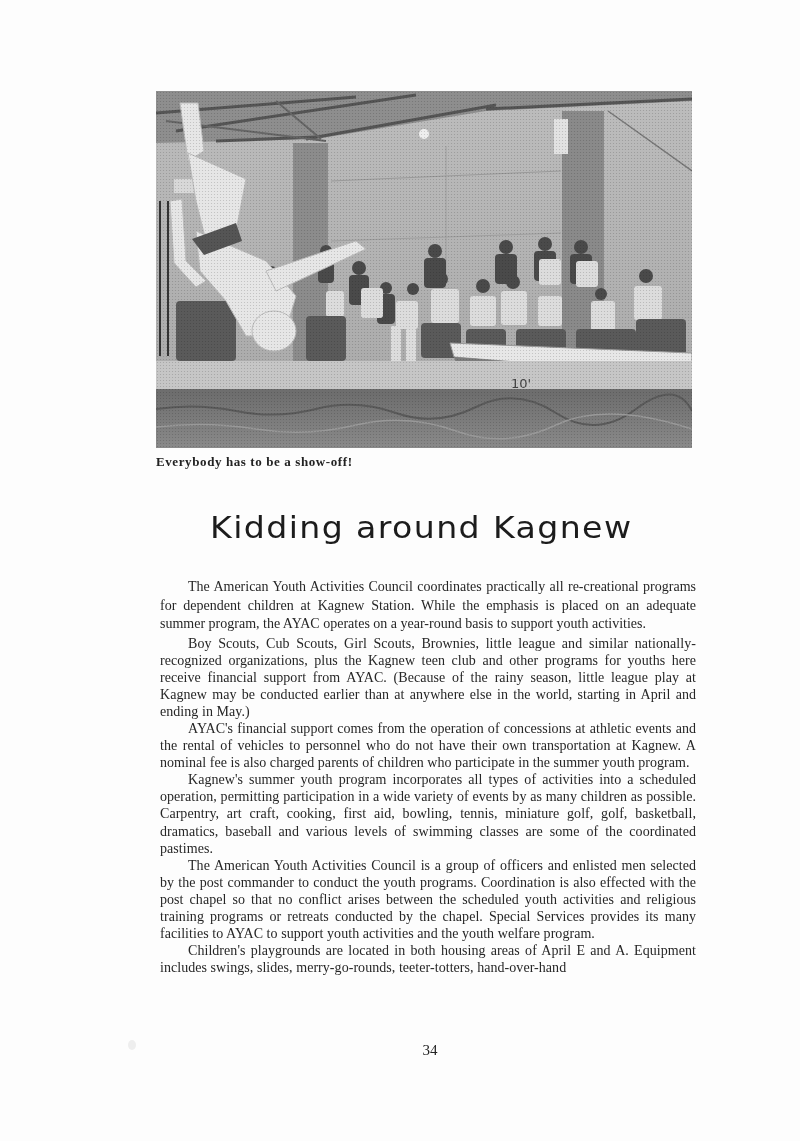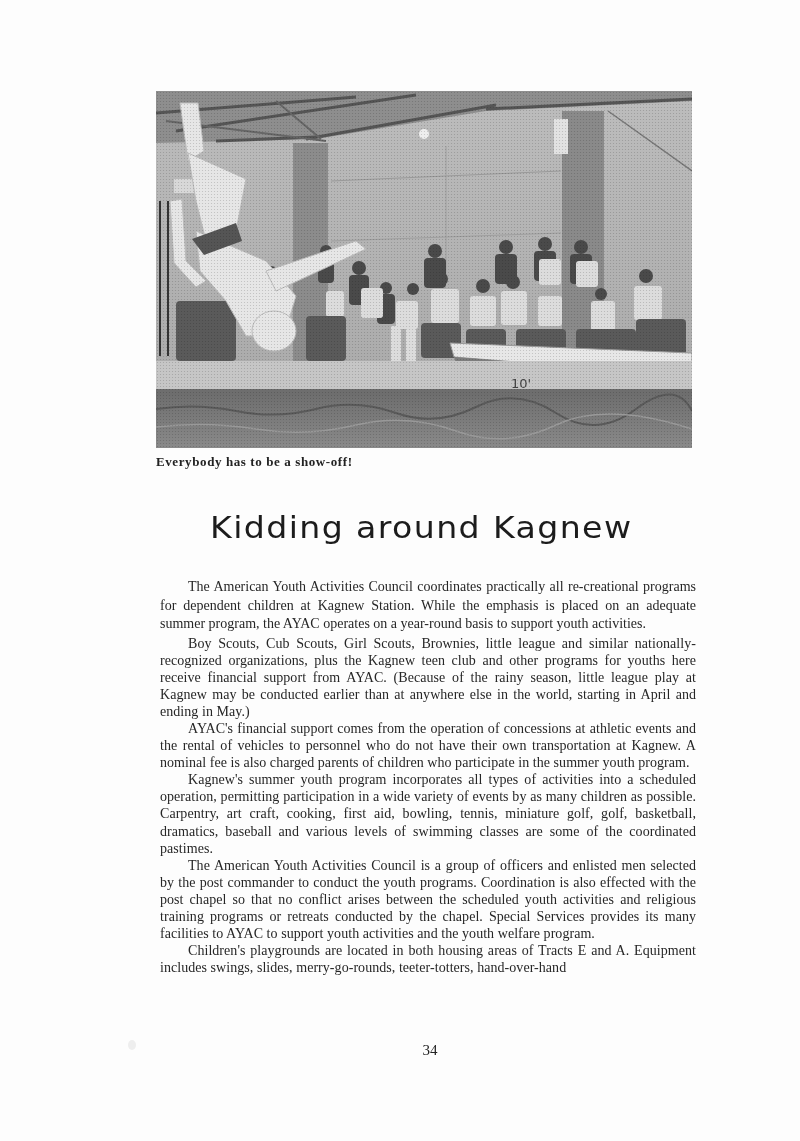--- a/index.html
+++ b/index.html
@@ -248,19 +248,19 @@
   </div>
 
   <h1 class="title">Kidding around Kagnew</h1>
 
   <div class="body-text">
     <p class="para lead">The American Youth Activities Council coordinates practically all re‑creational programs for dependent children at Kagnew Station. While the emphasis is placed on an adequate summer program, the AYAC operates on a year-round basis to support youth activities.</p>
     <p class="para small">Boy Scouts, Cub Scouts, Girl Scouts, Brownies, little league and similar nationally-recognized organizations, plus the Kagnew teen club and other programs for youths here receive financial support from AYAC. (Because of the rainy season, little league play at Kagnew may be conducted earlier than at anywhere else in the world, starting in April and ending in May.)</p>
     <p class="para small">AYAC's financial support comes from the operation of concessions at athletic events and the rental of vehicles to personnel who do not have their own transportation at Kagnew. A nominal fee is also charged parents of children who participate in the summer youth program.</p>
     <p class="para small">Kagnew's summer youth program incorporates all types of activities into a scheduled operation, permitting participation in a wide variety of events by as many children as possible. Carpentry, art craft, cooking, first aid, bowling, tennis, miniature golf, golf, basketball, dramatics, baseball and various levels of swimming classes are some of the coordinated pastimes.</p>
     <p class="para small">The American Youth Activities Council is a group of officers and enlisted men selected by the post commander to conduct the youth programs. Coordination is also effected with the post chapel so that no conflict arises between the scheduled youth activities and religious training programs or retreats conducted by the chapel. Special Services provides its many facilities to AYAC to support youth activities and the youth welfare program.</p>
-    <p class="para small">Children's playgrounds are located in both housing areas of Tracts E and A. Equipment includes swings, slides, merry-go-rounds, teeter-totters, hand-over-hand</p>
+    <p class="para small">Children's playgrounds are located in both housing areas of April E and A. Equipment includes swings, slides, merry-go-rounds, teeter-totters, hand-over-hand</p>
   </div>
 
   <div class="smudge"></div>
 
   <div class="page-number">34</div>
 </div>
 
 </body></html>

